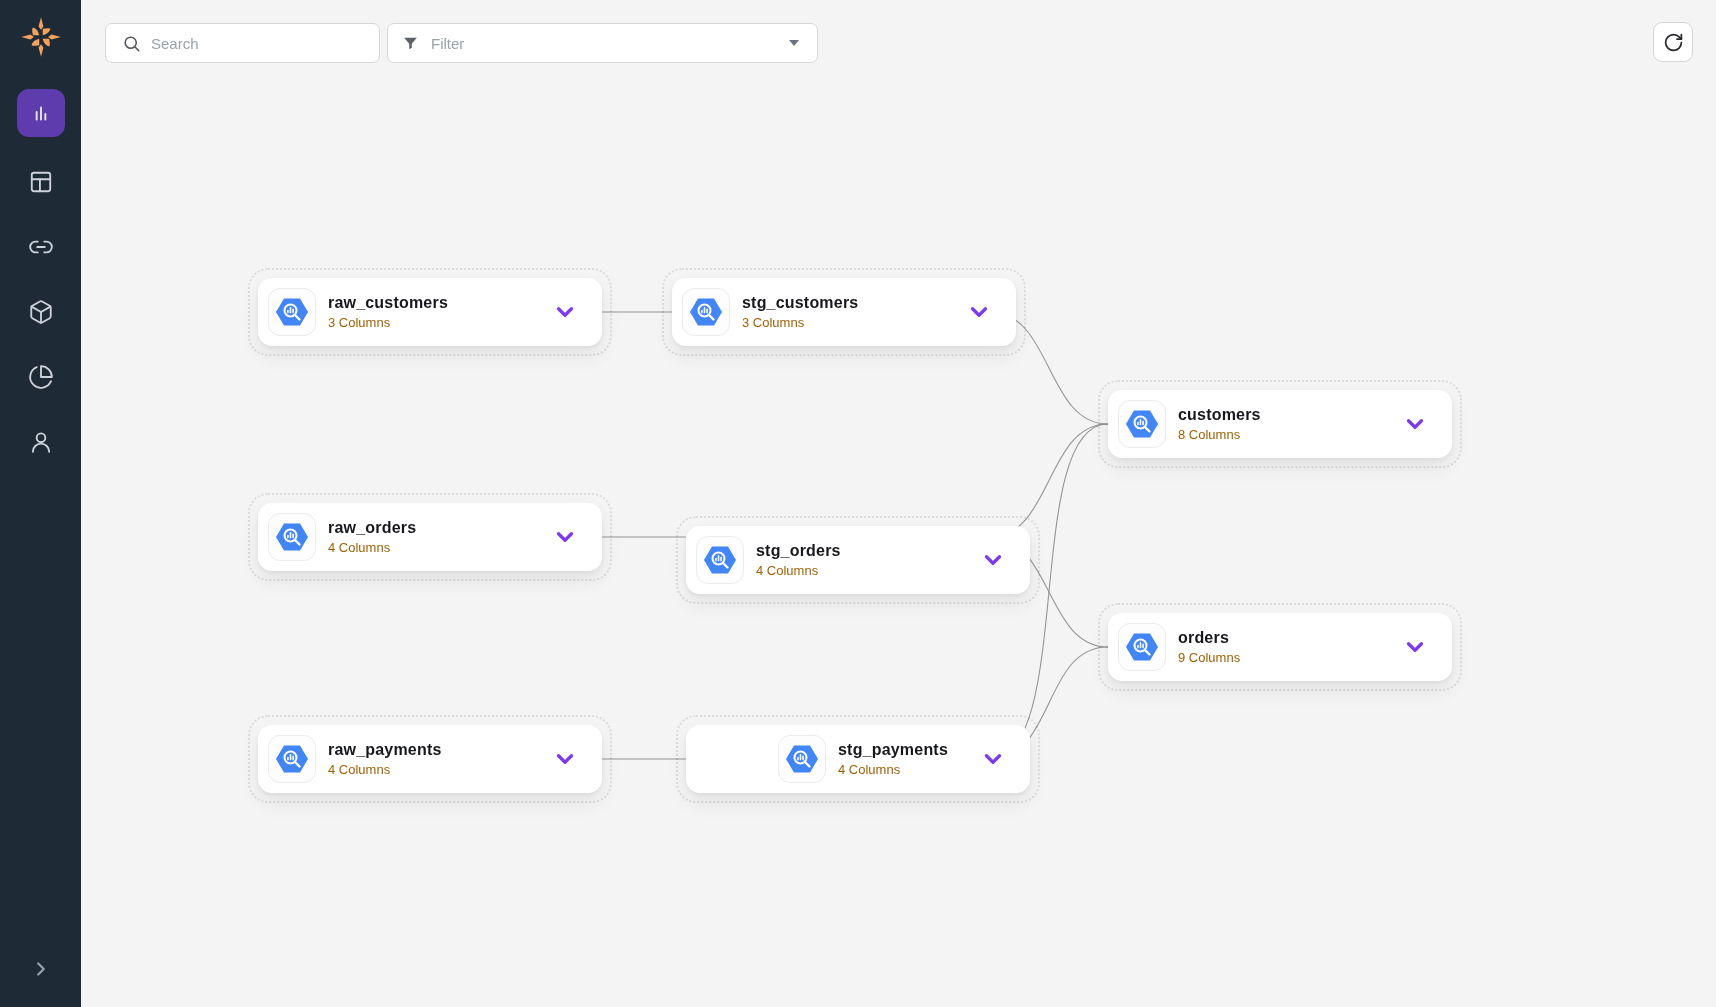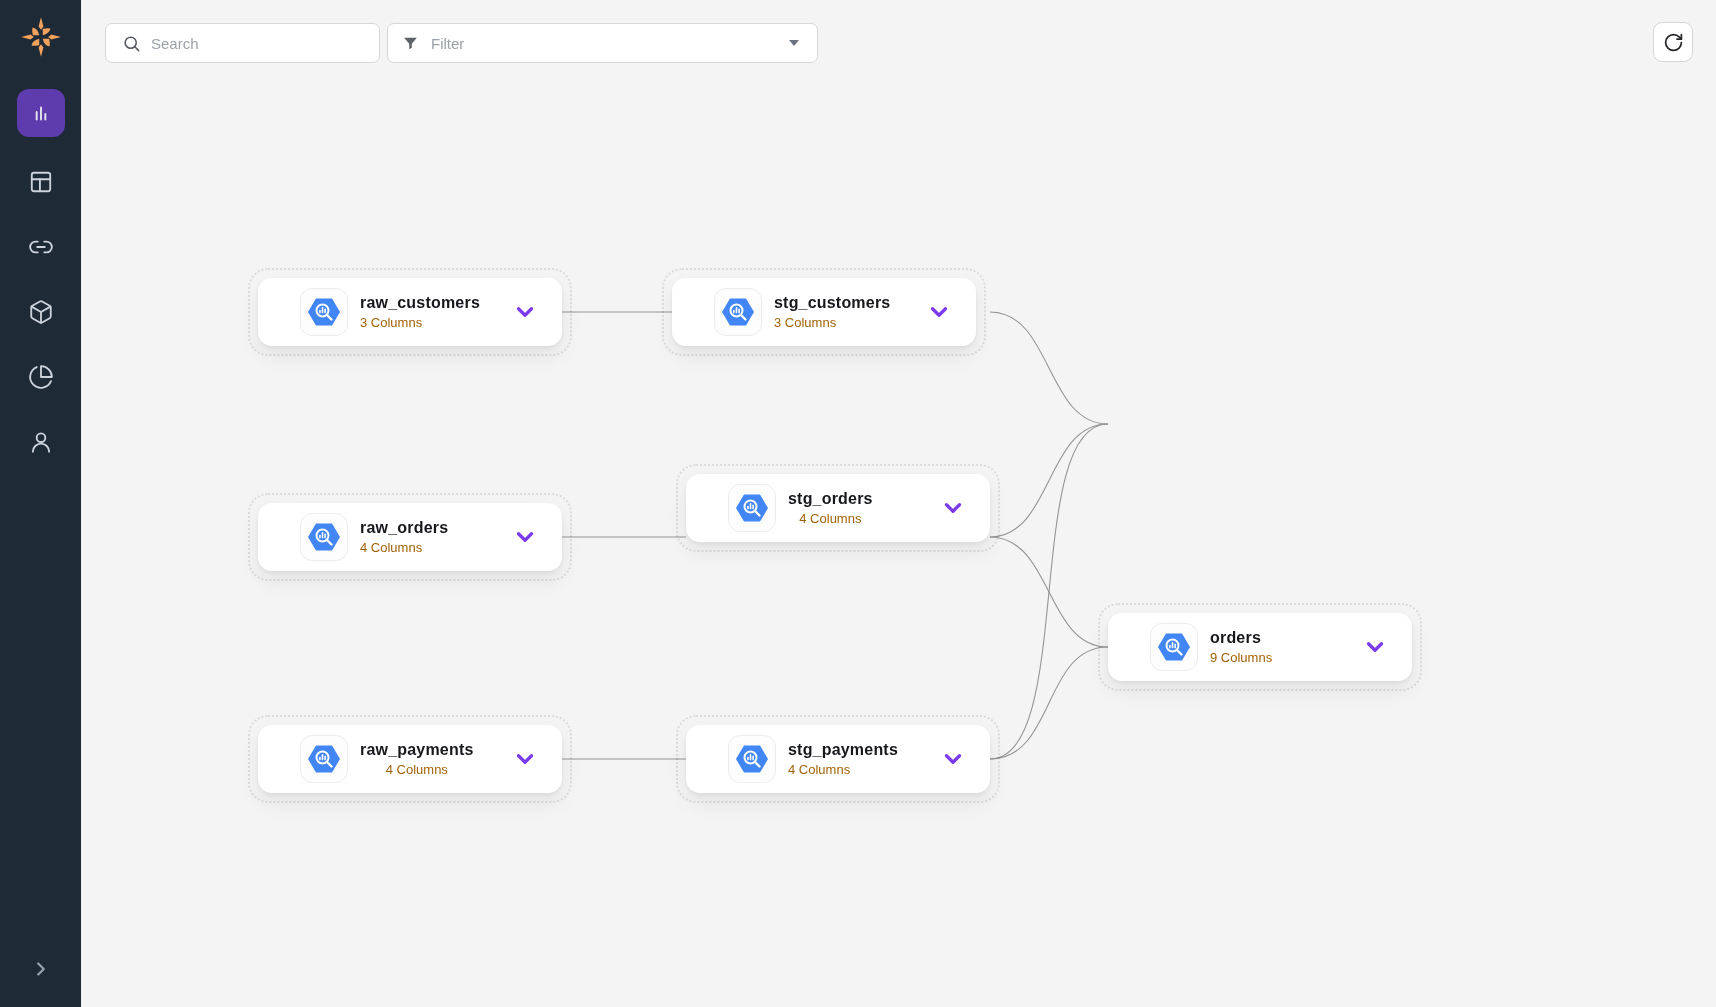--- a/index.html
+++ b/index.html
@@ -36,24 +36,24 @@
     border-right:5px solid transparent; border-top:6px solid #6b7280; margin-right:4px; }
   .refresh-btn { position:absolute; left:1653px; top:22px; width:40px; height:40px;
     background:#fff; border:1px solid #d6d6d9; border-radius:9px; display:flex;
     align-items:center; justify-content:center; cursor:pointer; z-index:20; }
 
   
   .canvas { position:absolute; left:81px; top:0; right:0; bottom:0; }
   .edges { position:absolute; left:0; top:0; pointer-events:none; }
   .edges path { fill:none; stroke:#949494; stroke-width:1.1; }
 
-  .node { position:absolute; width:304px; height:68px; background:#fff;
+  .node { position:absolute; width:344px; height:68px; background:#fff;
     border-radius:14px; display:flex; align-items:center;
     box-shadow:0 10px 20px rgba(0,0,0,.07), 0 2px 4px rgba(0,0,0,.05);
-    cursor:pointer;padding-left:32px; }
+    cursor:pointer; }
   .node::before { content:""; position:absolute; inset:-10px;
     border:2px dotted rgba(0,0,0,.10); border-radius:20px; pointer-events:none; }
   .node-icon-wrap { width:48px; height:48px; margin-left:10px; border-radius:12px;
     background:#fdfdfe; border:1px solid #ececf0; display:flex; align-items:center;
     justify-content:center; flex:none; }
   .node-text { margin-left:12px; display:flex; flex-direction:column; gap:3px; min-width:0; }
   .node-title { font-size:16px; font-weight:bold; color:#17181c; letter-spacing:.2px; }
   .node-sub { font-size:13px; color:#a16207; }
   .node-chev { position:absolute; right:24px; top:50%; transform:translateY(-50%); }
 </style>
@@ -227,21 +227,21 @@
     </div>
     <div class="node-text">
       <div class="node-title">raw_orders</div>
       <div class="node-sub">4 Columns</div>
     </div>
     <svg class="node-chev" width="26" height="26" viewBox="0 0 24 24" fill="none" stroke="#7C3AED" stroke-width="3" stroke-linecap="round" stroke-linejoin="round">
         <polyline points="6 9 12 15 18 9"></polyline>
       </svg>
   </div>
 
-  <div class="node" style="left:686px; top:474px;text-align:center;">
+  <div class="node" style="left:686px; top:526px;">
     <div class="node-icon-wrap">
       <svg width="36" height="32" viewBox="0 0 36 32">
           <path fill="#4285F4" d="M2 16 L10 2.5 L26 2.5 L34 16 L26 29.5 L10 29.5 Z"></path>
           <g stroke="#fff" fill="none" stroke-linecap="round">
             <circle cx="16.5" cy="14.5" r="6" stroke-width="2"></circle>
             <line x1="21" y1="19" x2="25.5" y2="23.5" stroke-width="2.4"></line>
             <line x1="13.9" y1="16.6" x2="13.9" y2="14.6" stroke-width="1.6"></line>
             <line x1="16.5" y1="16.6" x2="16.5" y2="11.8" stroke-width="1.6"></line>
             <line x1="19.1" y1="16.6" x2="19.1" y2="13.4" stroke-width="1.6"></line>
           </g>
@@ -249,21 +249,21 @@
     </div>
     <div class="node-text">
       <div class="node-title">stg_orders</div>
       <div class="node-sub">4 Columns</div>
     </div>
     <svg class="node-chev" width="26" height="26" viewBox="0 0 24 24" fill="none" stroke="#7C3AED" stroke-width="3" stroke-linecap="round" stroke-linejoin="round">
         <polyline points="6 9 12 15 18 9"></polyline>
       </svg>
   </div>
 
-  <div class="node" style="left:258px; top:725px;text-align:center;">
+  <div class="node" style="left:258px; top:725px;">
     <div class="node-icon-wrap">
       <svg width="36" height="32" viewBox="0 0 36 32">
           <path fill="#4285F4" d="M2 16 L10 2.5 L26 2.5 L34 16 L26 29.5 L10 29.5 Z"></path>
           <g stroke="#fff" fill="none" stroke-linecap="round">
             <circle cx="16.5" cy="14.5" r="6" stroke-width="2"></circle>
             <line x1="21" y1="19" x2="25.5" y2="23.5" stroke-width="2.4"></line>
             <line x1="13.9" y1="16.6" x2="13.9" y2="14.6" stroke-width="1.6"></line>
             <line x1="16.5" y1="16.6" x2="16.5" y2="11.8" stroke-width="1.6"></line>
             <line x1="19.1" y1="16.6" x2="19.1" y2="13.4" stroke-width="1.6"></line>
           </g>
@@ -271,21 +271,21 @@
     </div>
     <div class="node-text">
       <div class="node-title">raw_payments</div>
       <div class="node-sub">4 Columns</div>
     </div>
     <svg class="node-chev" width="26" height="26" viewBox="0 0 24 24" fill="none" stroke="#7C3AED" stroke-width="3" stroke-linecap="round" stroke-linejoin="round">
         <polyline points="6 9 12 15 18 9"></polyline>
       </svg>
   </div>
 
-  <div class="node" style="left:686px; top:725px;">
+  <div class="node" style="left:686px; top:725px;justify-content:center;">
     <div class="node-icon-wrap">
       <svg width="36" height="32" viewBox="0 0 36 32">
           <path fill="#4285F4" d="M2 16 L10 2.5 L26 2.5 L34 16 L26 29.5 L10 29.5 Z"></path>
           <g stroke="#fff" fill="none" stroke-linecap="round">
             <circle cx="16.5" cy="14.5" r="6" stroke-width="2"></circle>
             <line x1="21" y1="19" x2="25.5" y2="23.5" stroke-width="2.4"></line>
             <line x1="13.9" y1="16.6" x2="13.9" y2="14.6" stroke-width="1.6"></line>
             <line x1="16.5" y1="16.6" x2="16.5" y2="11.8" stroke-width="1.6"></line>
             <line x1="19.1" y1="16.6" x2="19.1" y2="13.4" stroke-width="1.6"></line>
           </g>
@@ -293,20 +293,41 @@
     </div>
     <div class="node-text">
       <div class="node-title">stg_payments</div>
       <div class="node-sub">4 Columns</div>
     </div>
     <svg class="node-chev" width="26" height="26" viewBox="0 0 24 24" fill="none" stroke="#7C3AED" stroke-width="3" stroke-linecap="round" stroke-linejoin="round">
         <polyline points="6 9 12 15 18 9"></polyline>
       </svg>
   </div>
 
+  <div class="node" style="left:1108px; top:390px;">
+    <div class="node-icon-wrap">
+      <svg width="36" height="32" viewBox="0 0 36 32">
+          <path fill="#4285F4" d="M2 16 L10 2.5 L26 2.5 L34 16 L26 29.5 L10 29.5 Z"></path>
+          <g stroke="#fff" fill="none" stroke-linecap="round">
+            <circle cx="16.5" cy="14.5" r="6" stroke-width="2"></circle>
+            <line x1="21" y1="19" x2="25.5" y2="23.5" stroke-width="2.4"></line>
+            <line x1="13.9" y1="16.6" x2="13.9" y2="14.6" stroke-width="1.6"></line>
+            <line x1="16.5" y1="16.6" x2="16.5" y2="11.8" stroke-width="1.6"></line>
+            <line x1="19.1" y1="16.6" x2="19.1" y2="13.4" stroke-width="1.6"></line>
+          </g>
+        </svg>
+    </div>
+    <div class="node-text">
+      <div class="node-title">customers</div>
+      <div class="node-sub">8 Columns</div>
+    </div>
+    <svg class="node-chev" width="26" height="26" viewBox="0 0 24 24" fill="none" stroke="#7C3AED" stroke-width="3" stroke-linecap="round" stroke-linejoin="round">
+        <polyline points="6 9 12 15 18 9"></polyline>
+      </svg>
+  </div>
 
   <div class="node" style="left:1108px; top:613px;">
     <div class="node-icon-wrap">
       <svg width="36" height="32" viewBox="0 0 36 32">
           <path fill="#4285F4" d="M2 16 L10 2.5 L26 2.5 L34 16 L26 29.5 L10 29.5 Z"></path>
           <g stroke="#fff" fill="none" stroke-linecap="round">
             <circle cx="16.5" cy="14.5" r="6" stroke-width="2"></circle>
             <line x1="21" y1="19" x2="25.5" y2="23.5" stroke-width="2.4"></line>
             <line x1="13.9" y1="16.6" x2="13.9" y2="14.6" stroke-width="1.6"></line>
             <line x1="16.5" y1="16.6" x2="16.5" y2="11.8" stroke-width="1.6"></line>

